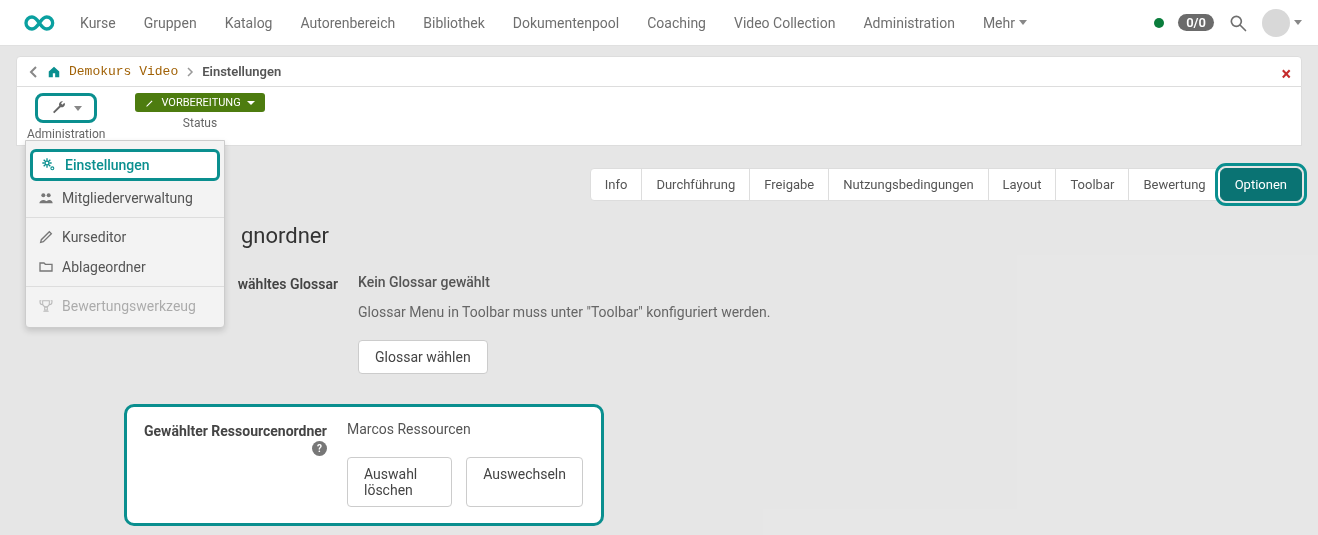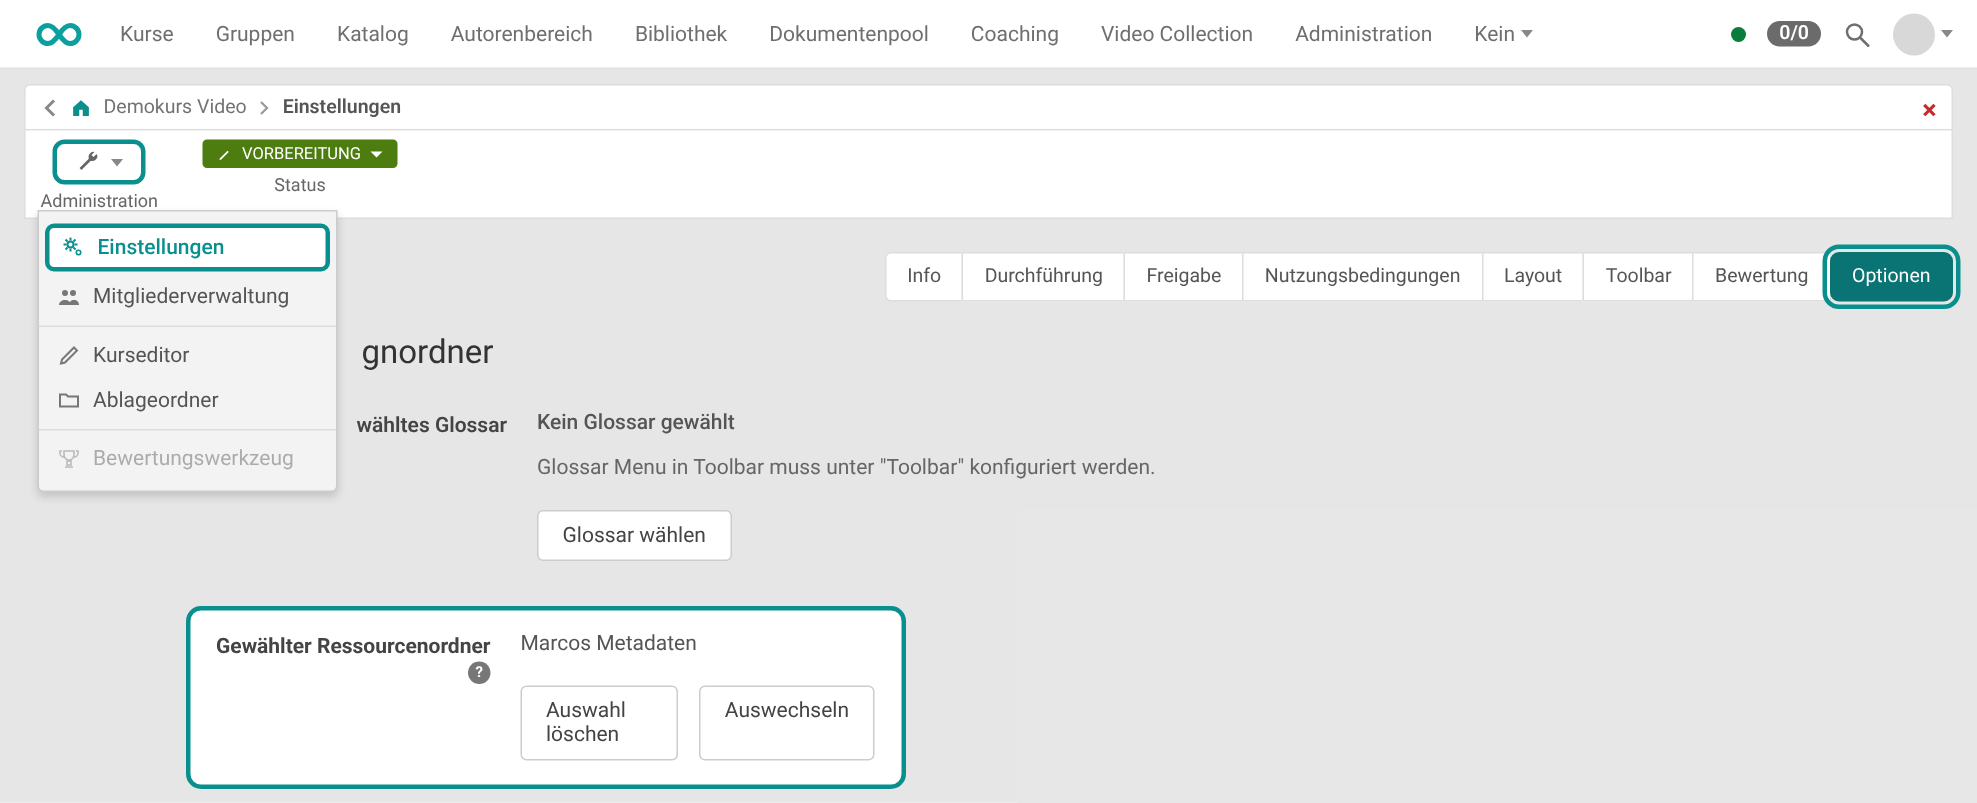--- a/index.html
+++ b/index.html
@@ -50,21 +50,21 @@
       background:#fff;
       border:1px solid #ddd;
       border-radius:4px 4px 0 0;
       padding: 7px 12px;
       display:flex; align-items:center; gap:8px;
       font-size:13px;
       color:#555;
       position:relative;
     }
     .breadcrumb-bar .close-x { position:absolute; right:10px; top:6px; color:#c52b2b; font-size:18px; cursor:pointer; font-weight:bold;}
-    .bc-link { color:#737373; cursor:pointer;}
+    .bc-link { color:#a16207; cursor:pointer;font-family:Liberation Mono, monospace;}
     .bc-sep { color:#999; }
     .bc-chevron-left { color:#888; cursor:pointer;}
     .bc-home { color:#0a8f8f;}
 
     
     .toolbar-row {
       background:#fff;
       border:1px solid #ddd;
       border-top:none;
       padding:6px 10px 4px 10px;
@@ -199,21 +199,21 @@
     <span class="nav-item">Kurse</span>
     <span class="nav-item">Gruppen</span>
     <span class="nav-item">Katalog</span>
     <span class="nav-item">Autorenbereich</span>
     <span class="nav-item">Bibliothek</span>
     <span class="nav-item">Dokumentenpool</span>
     <span class="nav-item">Coaching</span>
     <span class="nav-item">Video Collection</span>
     <span class="nav-item">Administration</span>
     <span class="nav-item">
-      <span>Kein</span>
+      <span>Mehr</span>
       <span class="caret"></span>
     </span>
   </div>
   <div class="nav-right">
     <span class="status-dot"></span>
     <span class="badge-pill">0/0</span>
     <span class="icon-btn">
       <svg width="20" height="20" viewBox="0 0 24 24">
           <circle cx="10" cy="10" r="6" fill="none" stroke="#6f6f6f" stroke-width="2"></circle>
           <line x1="15" y1="15" x2="21" y2="21" stroke="#6f6f6f" stroke-width="2" stroke-linecap="round"></line>
@@ -300,21 +300,21 @@
       </div>
     </div>
 
     <div class="resource-box">
       <div class="field-row">
         <div class="field-label">
           <span>Gewählter Ressourcenordner</span>
           <span class="help-q">?</span>
         </div>
         <div class="field-content">
-          <div>Marcos Metadaten</div>
+          <div>Marcos Ressourcen</div>
           <div class="btn-row-box">
             <div class="action-btn">Auswahl löschen</div>
             <div class="action-btn">Auswechseln</div>
           </div>
         </div>
       </div>
     </div>
 
   </div>
 

